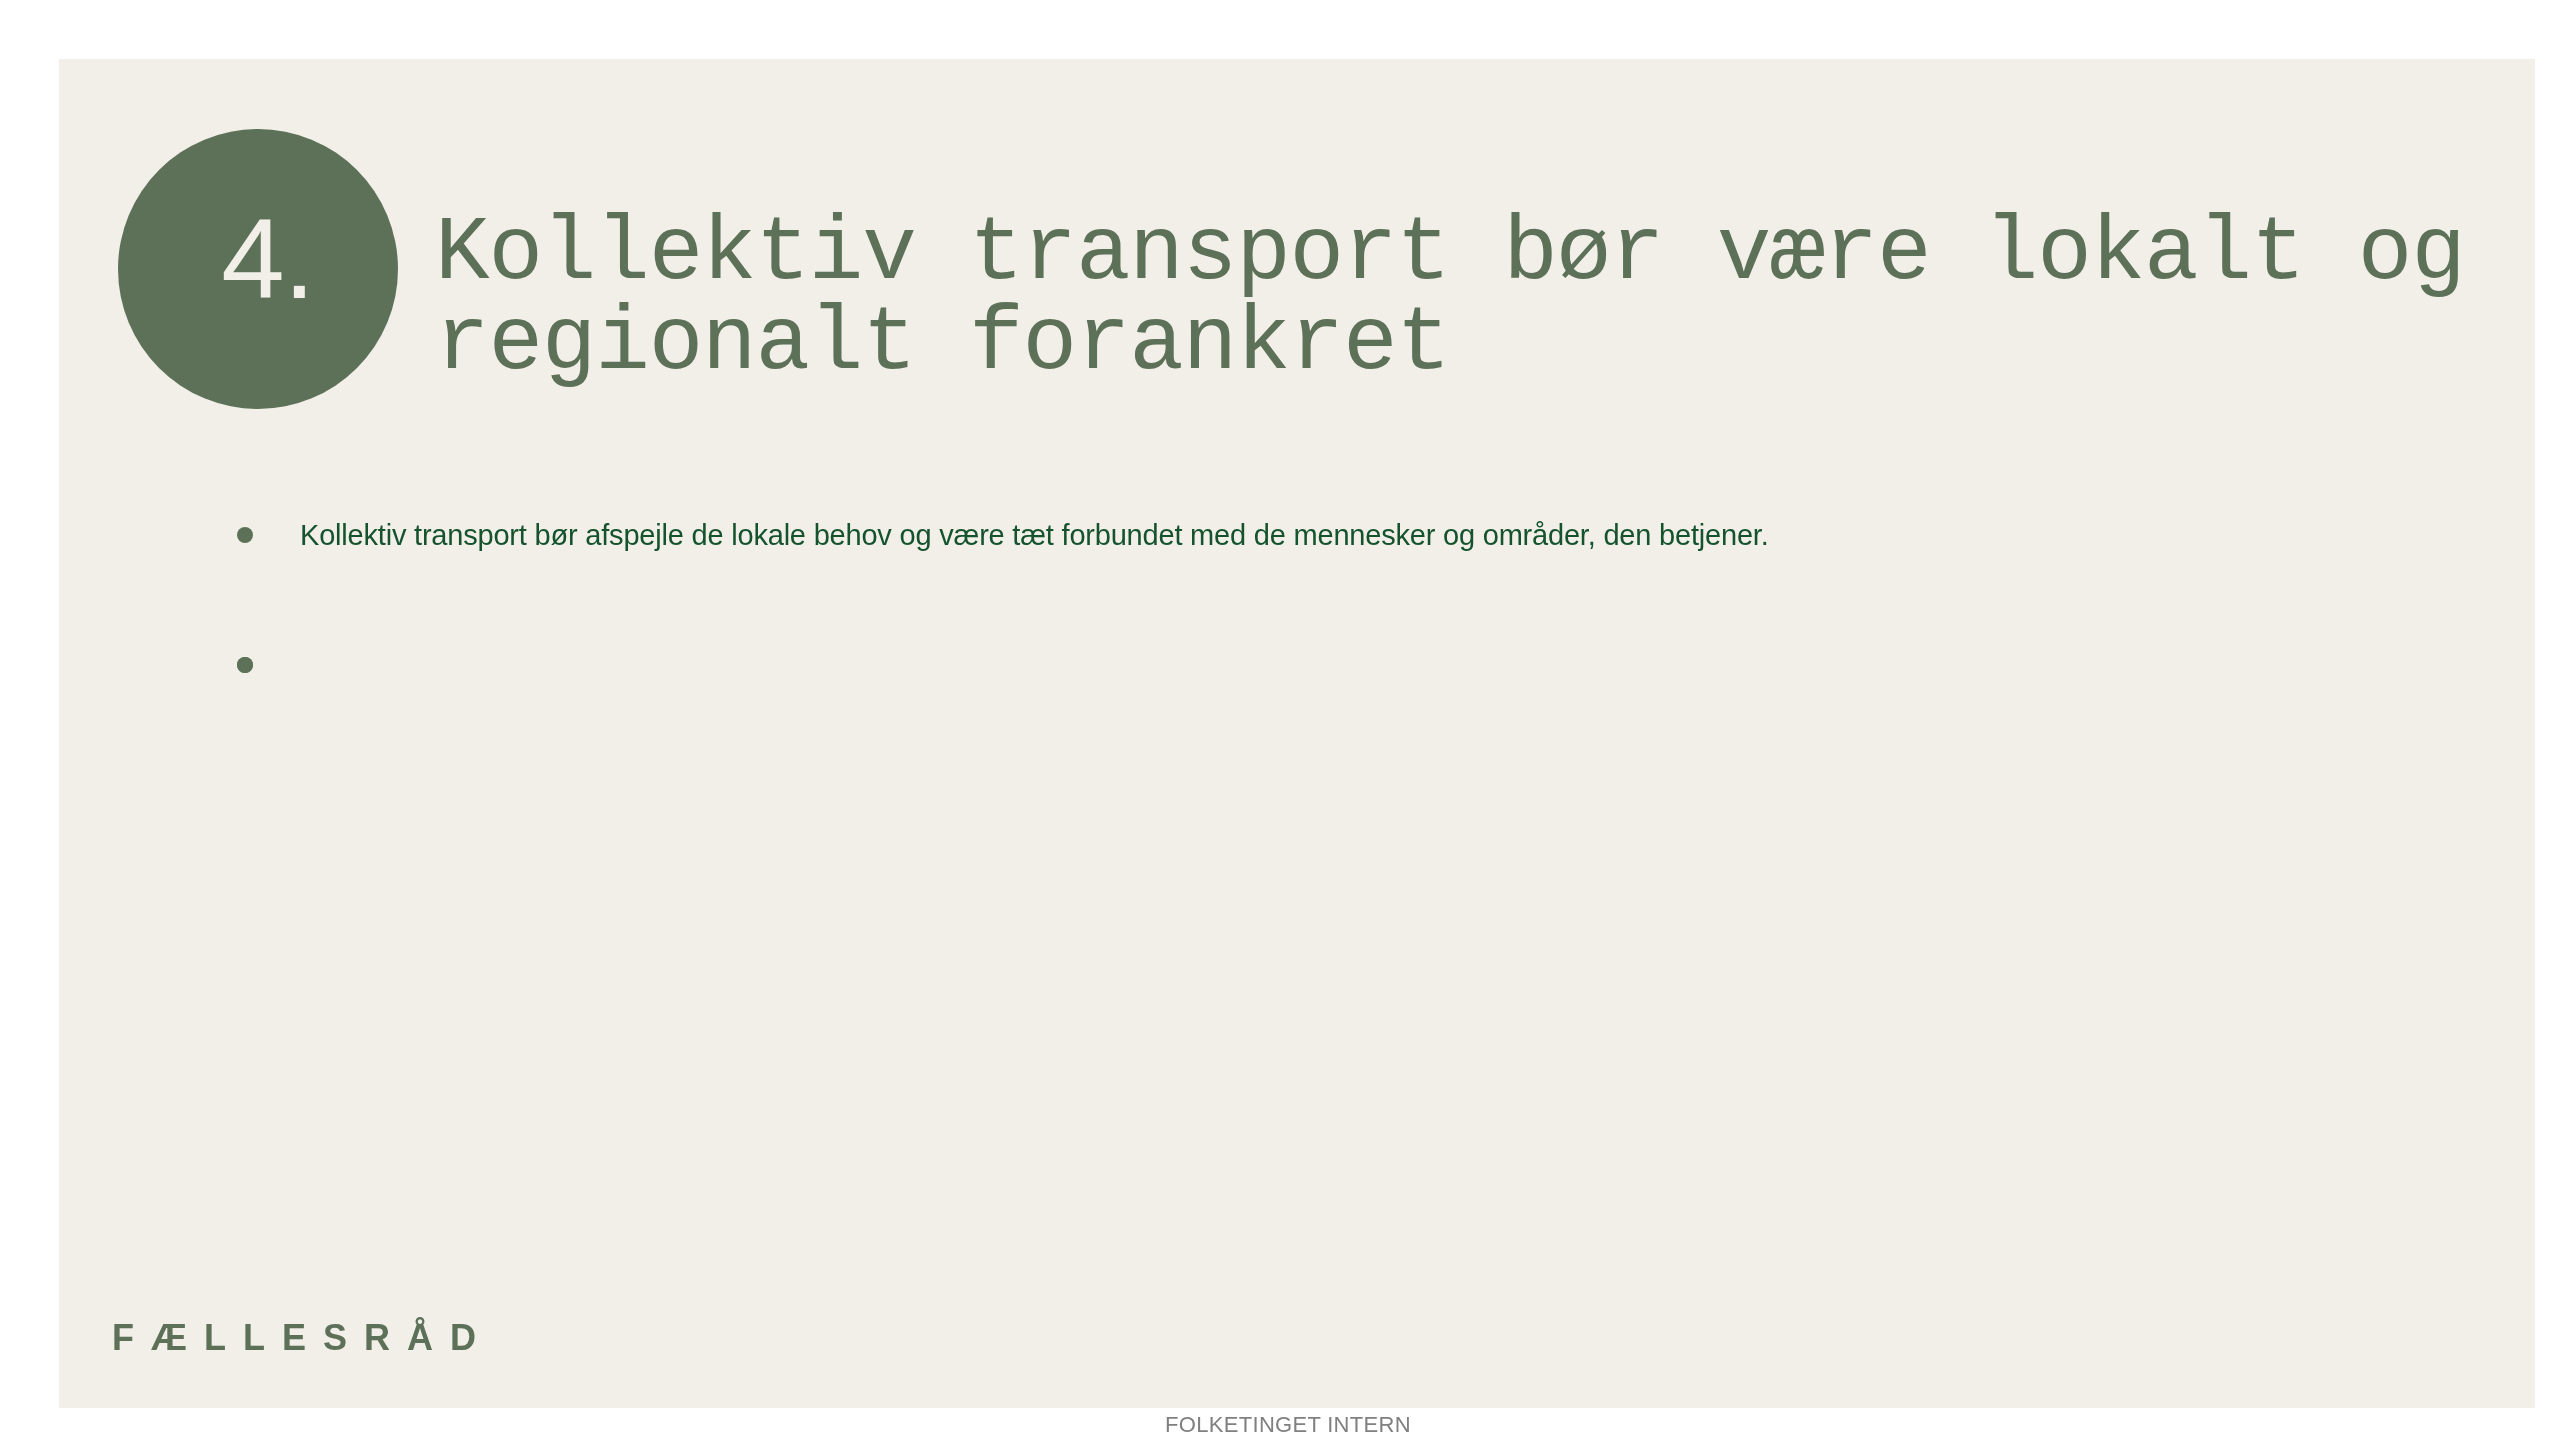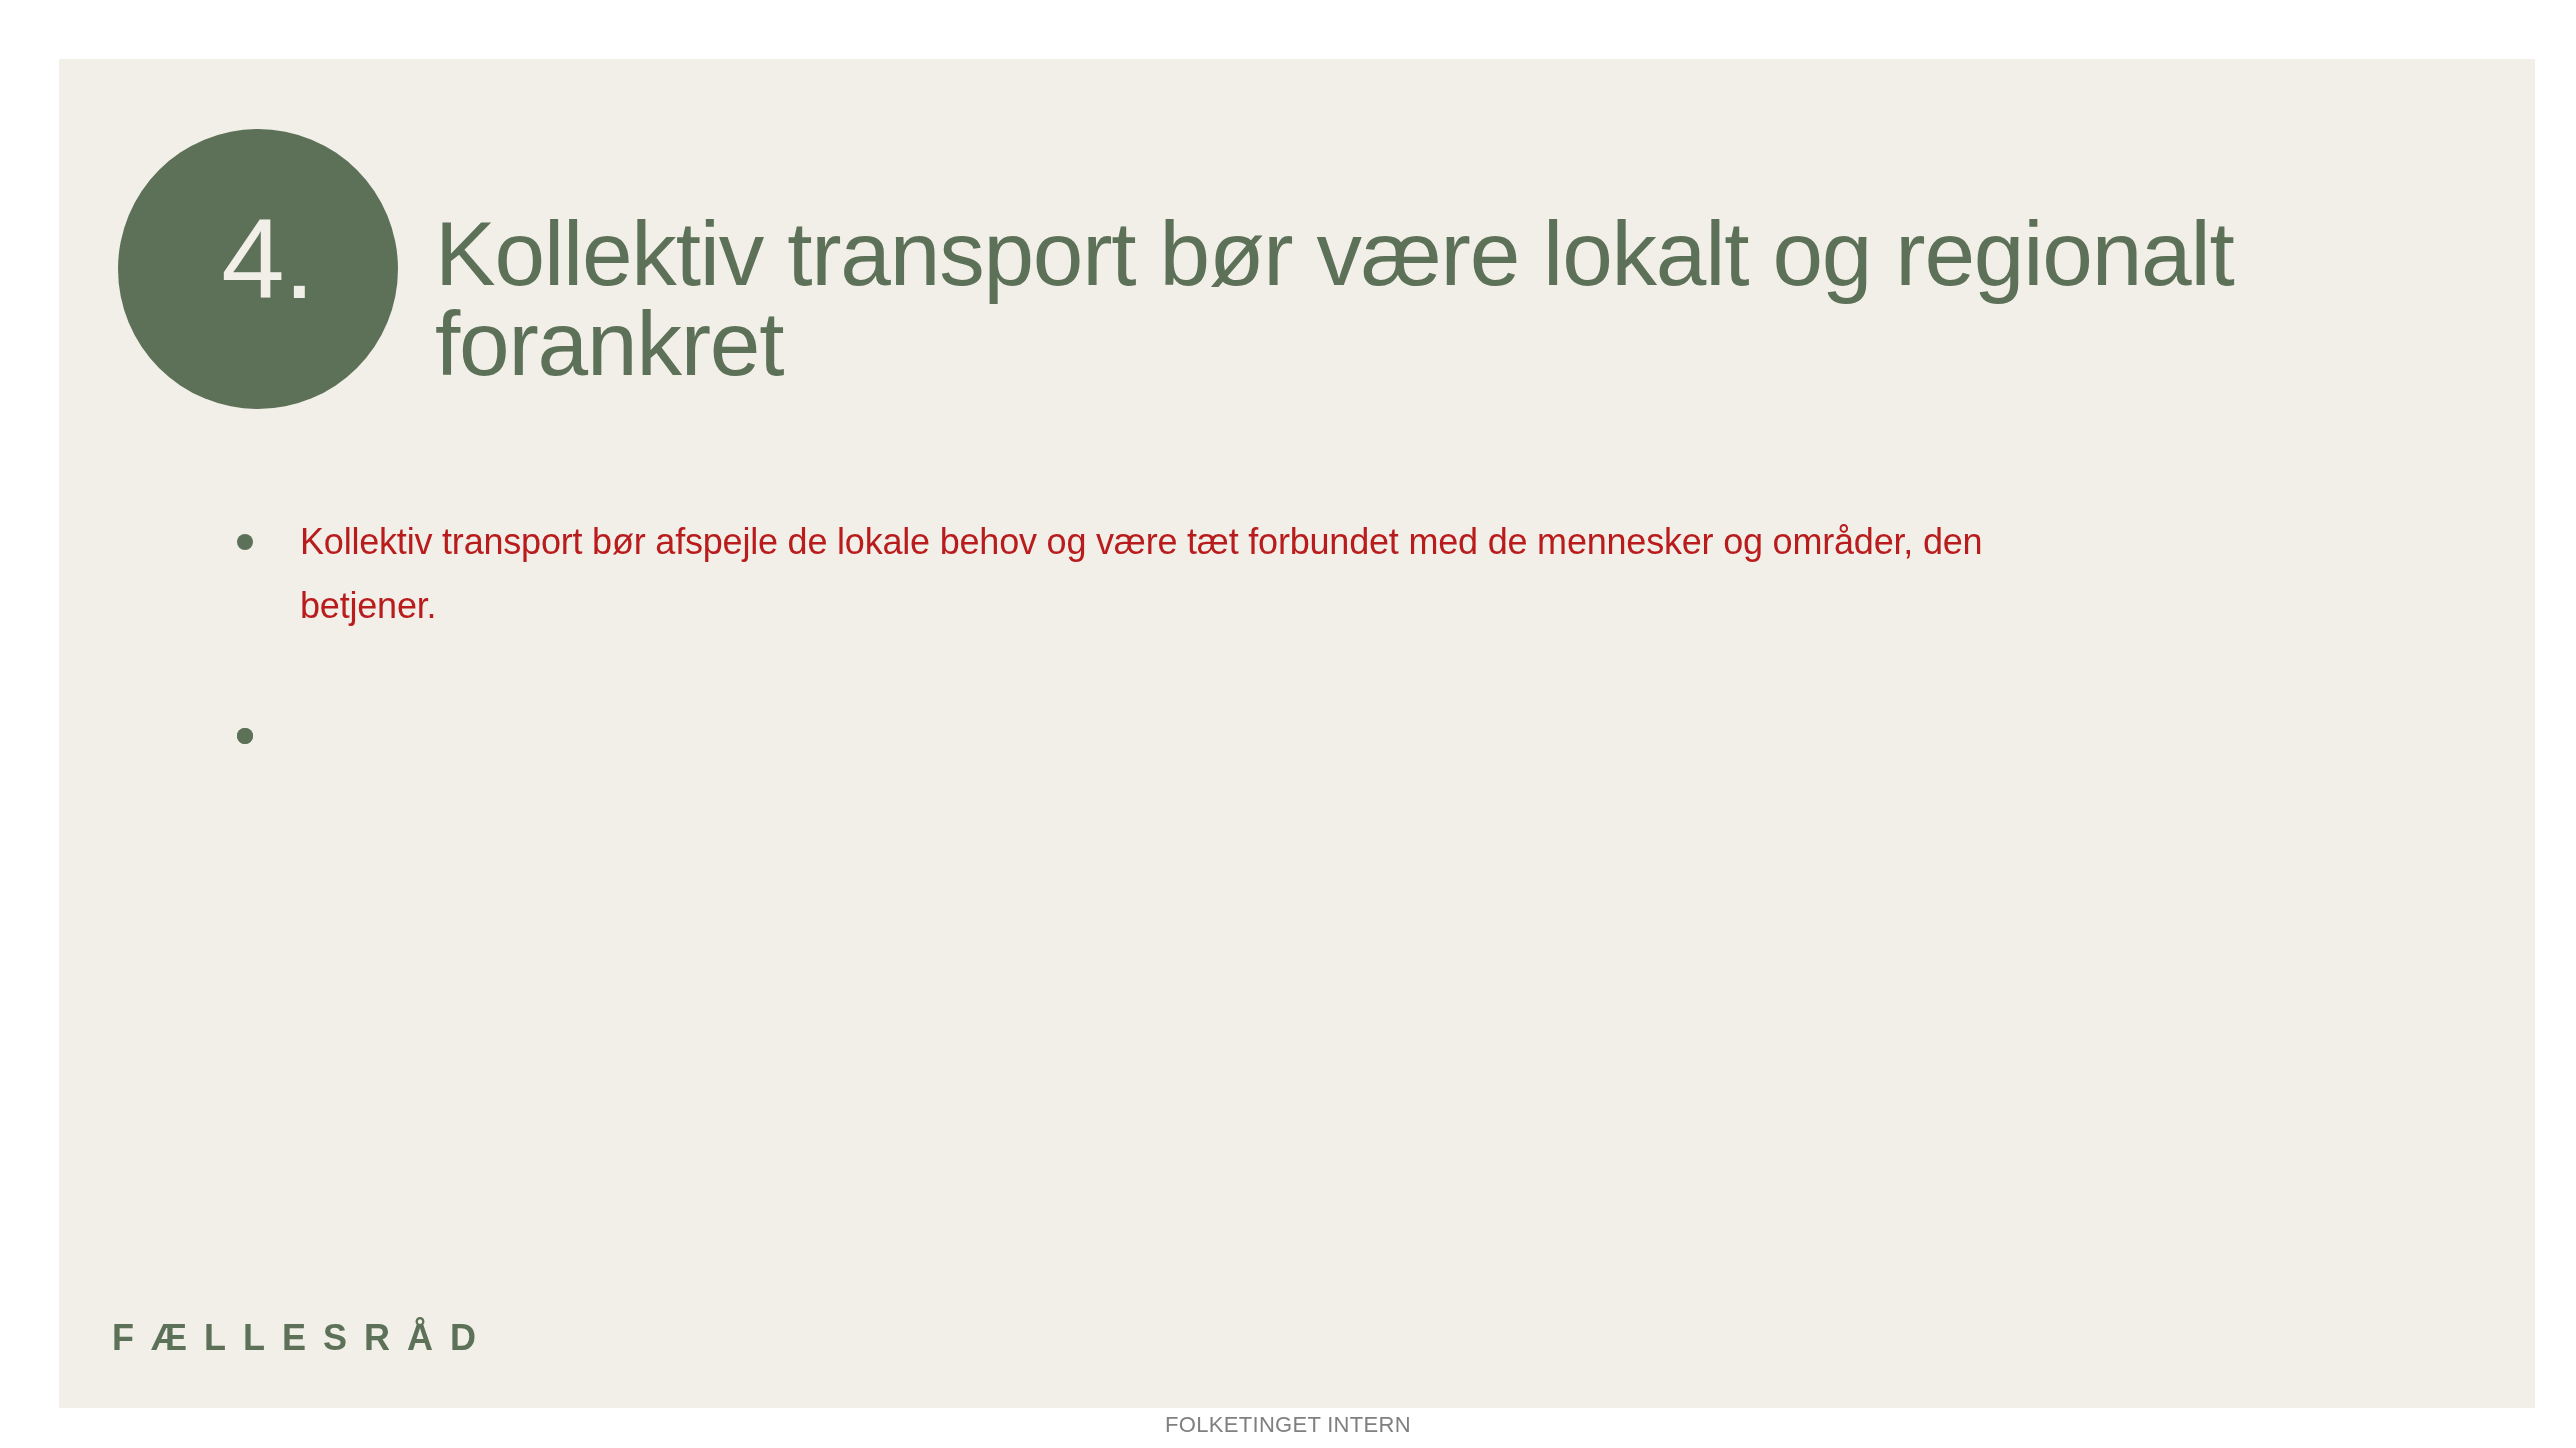--- a/index.html
+++ b/index.html
@@ -57,21 +57,21 @@
     transform: translate(9.7px, -9.7px);
     white-space: nowrap;
   }
 
   #slide-title {
     position: absolute;
     left: 376px;
     top: 89px;
     width: 2040px;
     color: #5C7158;
-    font-family: Liberation Sans, sans-serif;
+    font-family: Liberation Mono, monospace;
     font-size: 91px;
     font-weight: 400;
     line-height: 90px;
     letter-spacing: -1.2px;
   }
 
   
   #slide-body {
     position: absolute;
     left: 0;
@@ -90,23 +90,23 @@
     position: absolute;
     left: 178px;
     top: 24px;
     width: 16.4px;
     height: 16.4px;
     border-radius: 50%;
     background: #5C7158;
   }
 
   .bullet-text {
-    color: #b91c1c;
+    color: #14532d;
     font-family: "Liberation Sans", sans-serif;
-    font-size: 36px;
+    font-size: 29px;
     font-weight: 400;
     line-height: 64px;
     letter-spacing: -0.2px;
     max-width: 1806px;
   }
 
   
   #brand-logo {
     position: absolute;
     left: 53px;

